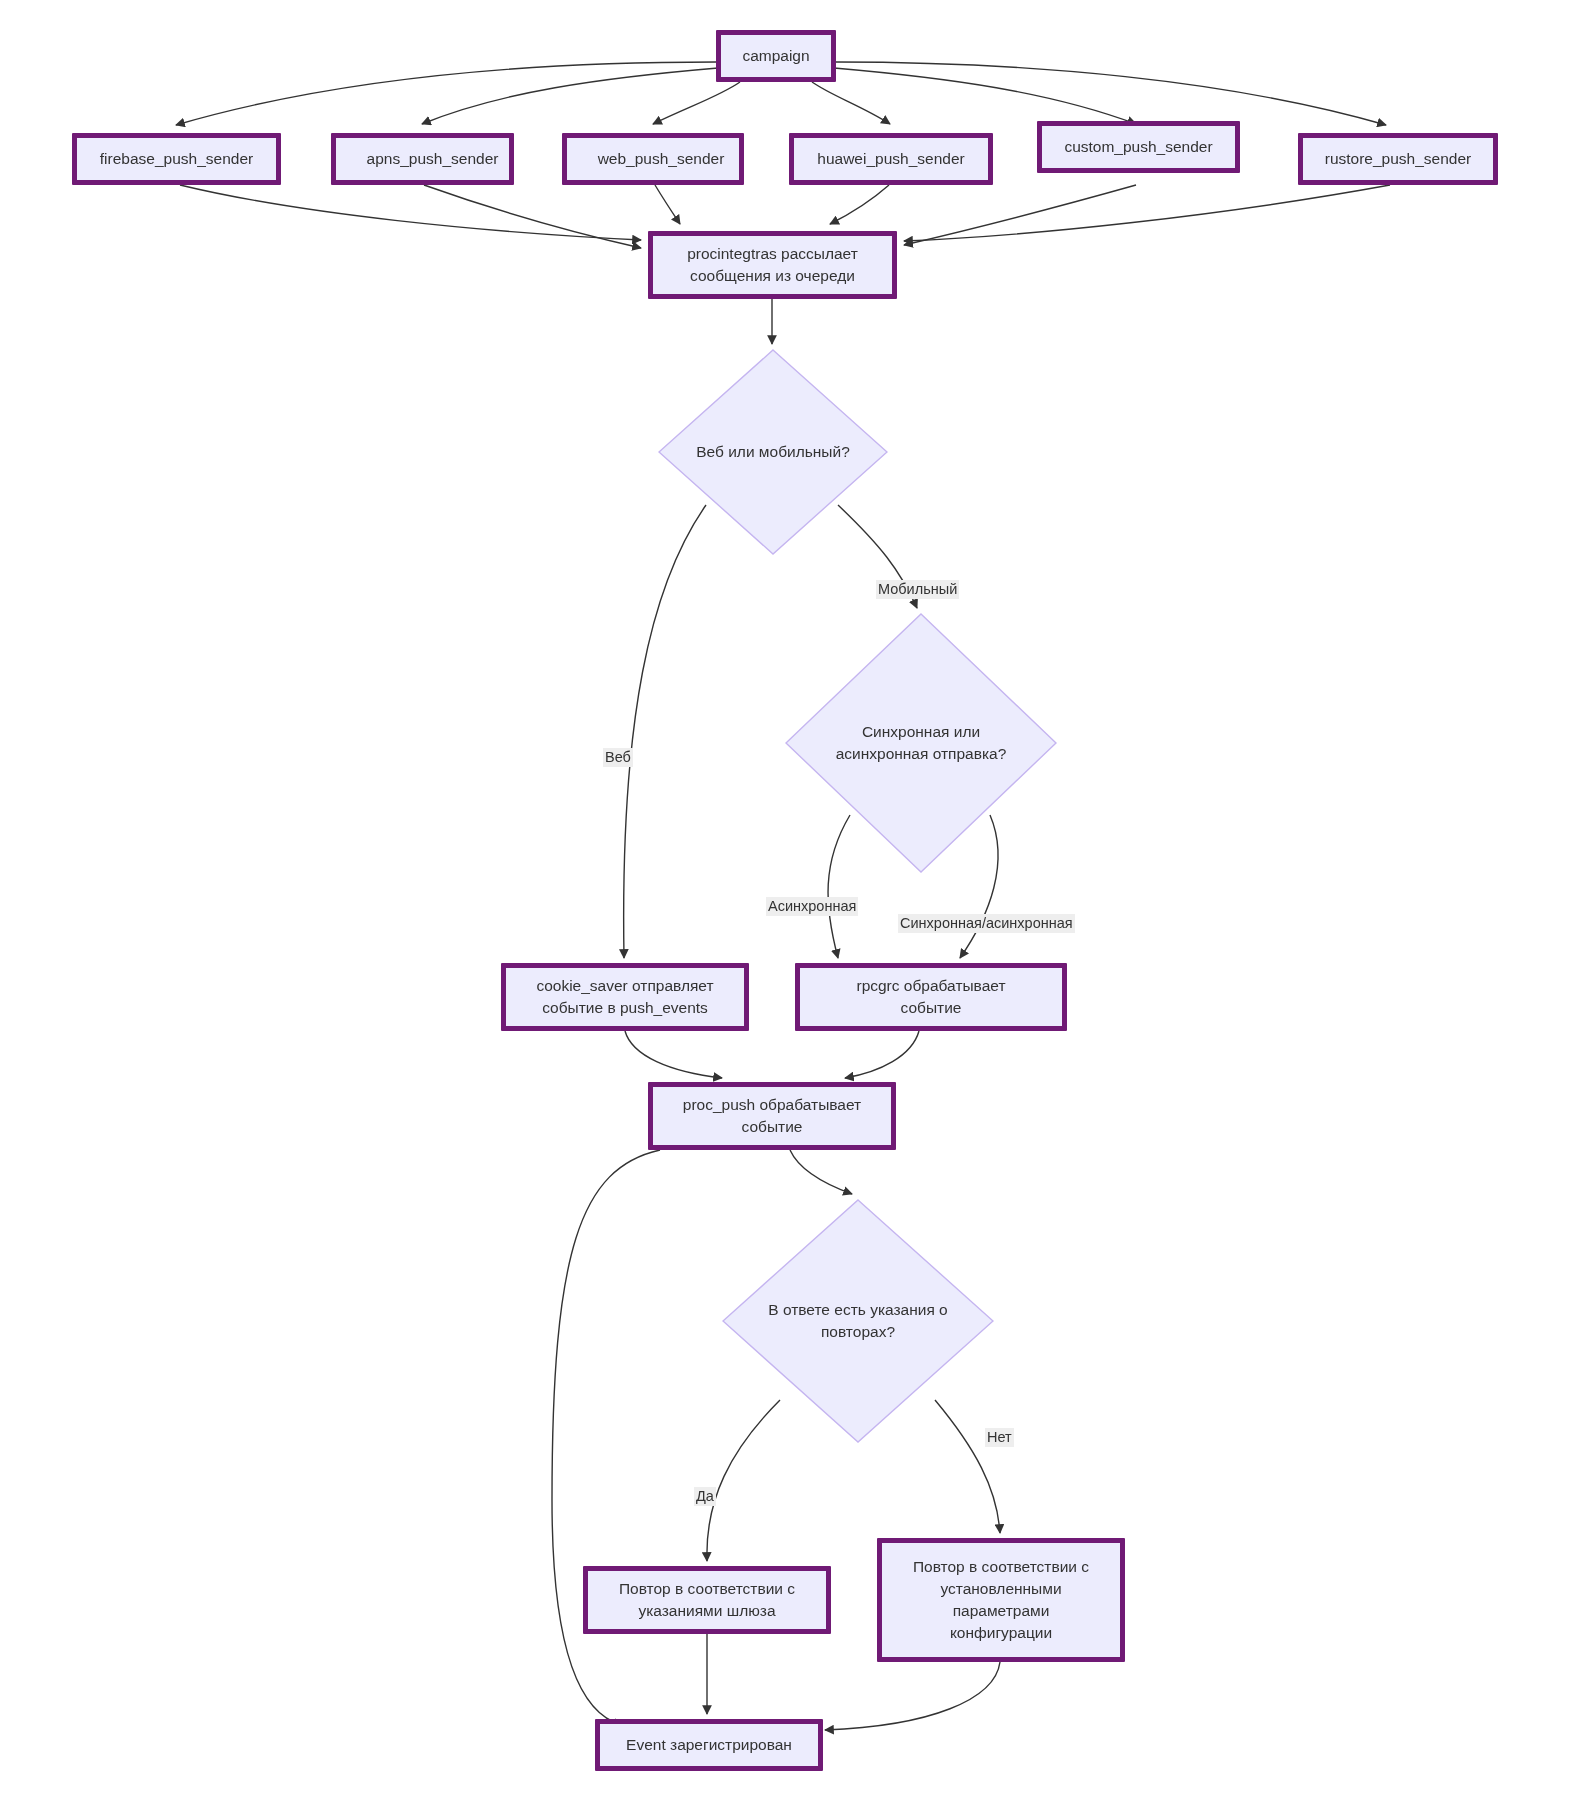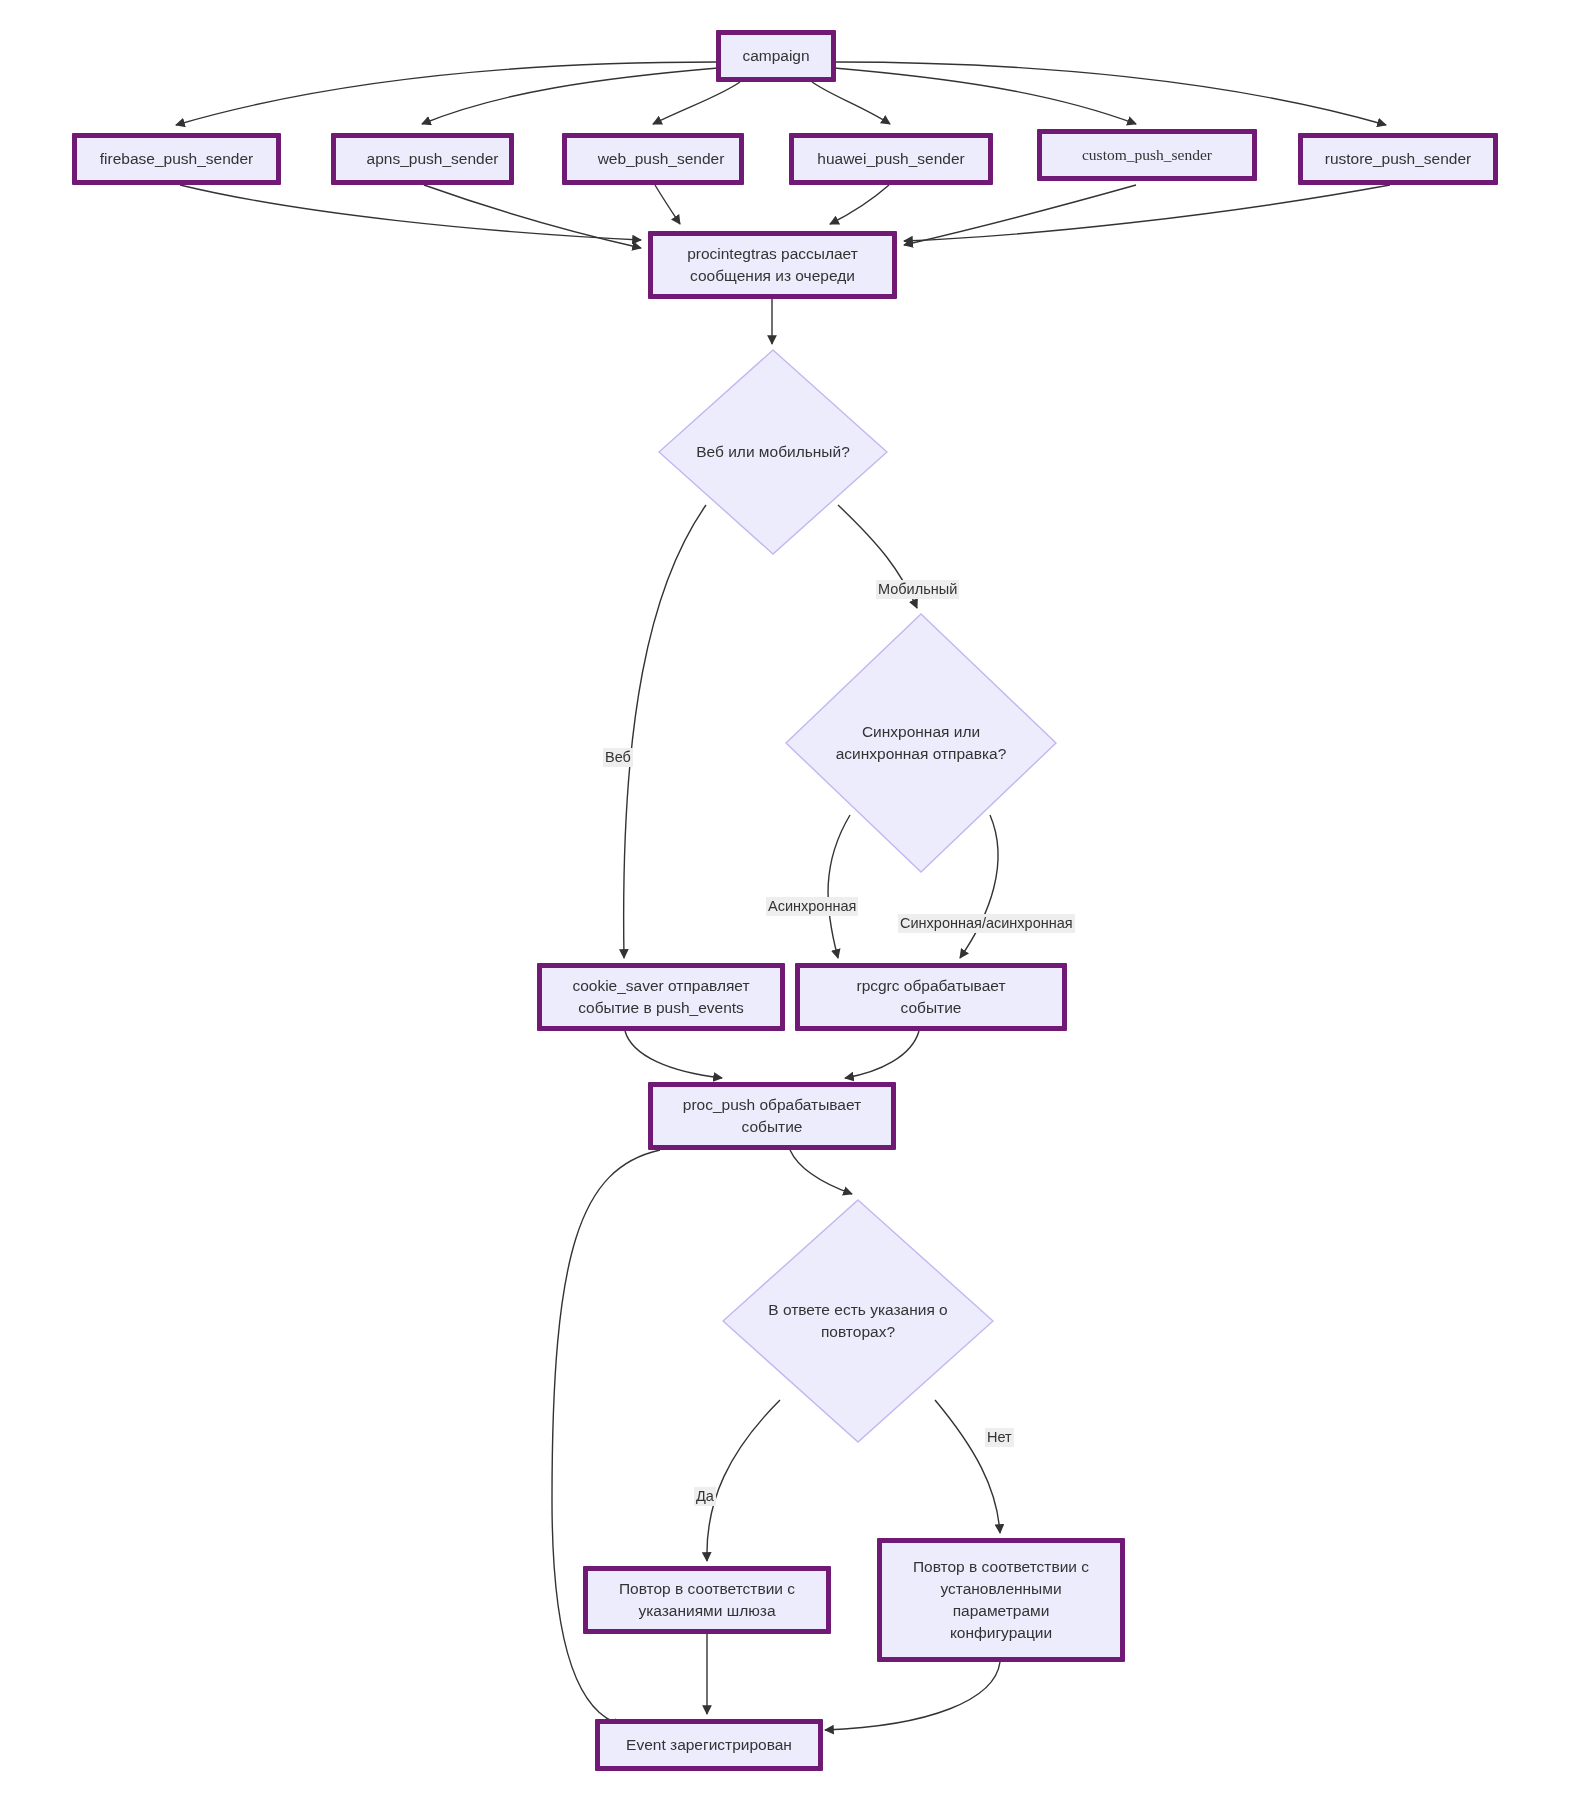--- a/index.html
+++ b/index.html
@@ -119,21 +119,21 @@
   <div class="node" style="left:716px;top:30px;width:120px;height:52px;">campaign</div>
 
   <div class="node" style="left:72px;top:133px;width:209px;height:52px;">firebase_push_sender</div>
 
   <div class="node" style="left:331px;top:133px;width:183px;height:52px;padding-left:20px;">apns_push_sender</div>
 
   <div class="node" style="left:562px;top:133px;width:182px;height:52px;padding-left:16px;">web_push_sender</div>
 
   <div class="node" style="left:789px;top:133px;width:204px;height:52px;">huawei_push_sender</div>
 
-  <div class="node" style="left:1037px;top:129px;width:220px;height:52px;font-family:Liberation Serif, serif;">custom_push_sender</div>
+  <div class="node" style="left:1037px;top:121px;width:203px;height:52px;">custom_push_sender</div>
 
   <div class="node" style="left:1298px;top:133px;width:200px;height:52px;">rustore_push_sender</div>
 
   <div class="node" style="left:648px;top:231px;width:249px;height:68px;">procintegtras рассылает
 сообщения из очереди</div>
 
   <div class="diamond" style="left:785px;top:613px;width:272px;height:260px;">
     <svg class="dshape" viewBox="0 0 272 260" preserveAspectRatio="none">
       <polygon points="136,1 271,130 136,259 1,130" fill="#ececfd" stroke="#c5b5f0" stroke-width="1.4"></polygon>
     </svg>
@@ -141,21 +141,21 @@
 асинхронная отправка?</span>
   </div>
 
   <div class="diamond" style="left:658px;top:349px;width:230px;height:206px;">
     <svg class="dshape" viewBox="0 0 230 206" preserveAspectRatio="none">
       <polygon points="115,1 229,103 115,205 1,103" fill="#ececfd" stroke="#c5b5f0" stroke-width="1.4"></polygon>
     </svg>
     <span class="dlabel">Веб или мобильный?</span>
   </div>
 
-  <div class="node" style="left:501px;top:963px;width:248px;height:68px;margin-left:36px;">cookie_saver отправляет
+  <div class="node" style="left:501px;top:963px;width:248px;height:68px;">cookie_saver отправляет
 событие в push_events</div>
 
   <div class="node" style="left:795px;top:963px;width:272px;height:68px;">rpcgrc обрабатывает
 событие</div>
 
   <div class="node" style="left:648px;top:1082px;width:248px;height:68px;">proc_push обрабатывает
 событие</div>
 
   <div class="diamond" style="left:722px;top:1199px;width:272px;height:244px;">
     <svg class="dshape" viewBox="0 0 272 244" preserveAspectRatio="none">

